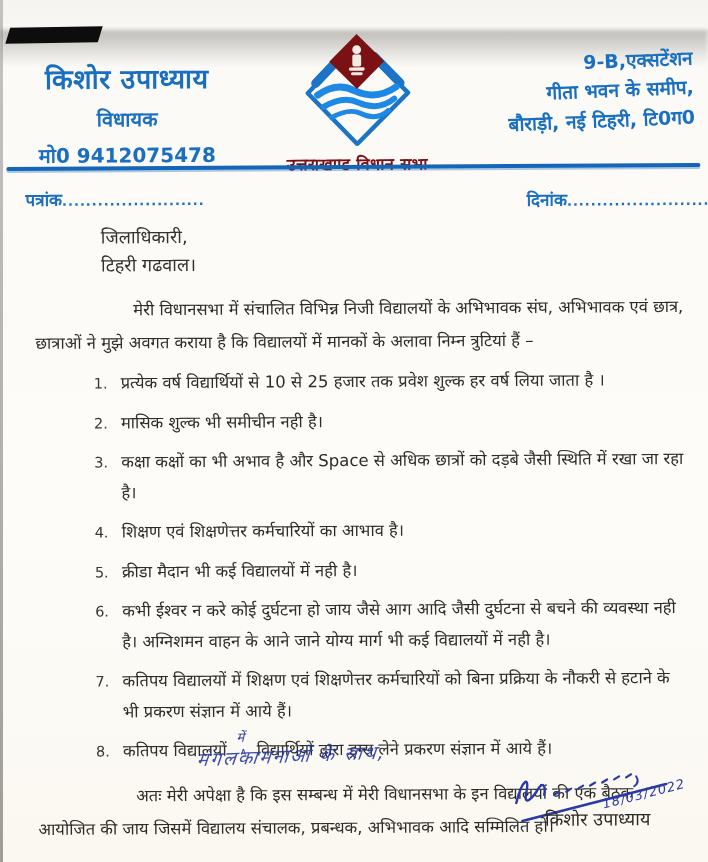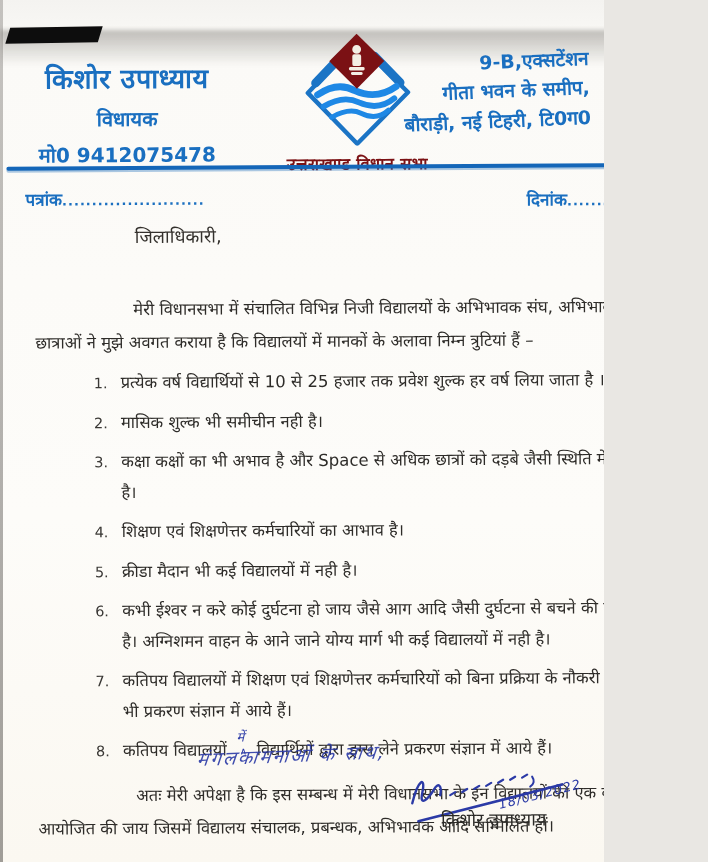--- a/index.html
+++ b/index.html
@@ -3,21 +3,21 @@
 <meta charset="utf-8">
 <style>
   * { margin:0; padding:0; box-sizing:border-box; }
   html,body { width:708px; height:862px; }
   body {
     font-family:"DejaVu Sans","Liberation Sans",sans-serif;
     background:#e9e7e3;
     overflow:hidden;
   }
   .page {
-    position:relative; width:604px; height:862px;
+    position:relative; width:708px; height:862px;
     background:linear-gradient(180deg,#f4f3f0 0%,#fbfaf7 6%,#fdfcf9 60%,#fbf8f1 100%);
     overflow:hidden;
   }
   .left-edge { position:absolute; left:0; top:0; width:3px; height:862px; background:linear-gradient(180deg,#9b9894,#55524e); opacity:.55; }
   .top-shadow { position:absolute; left:0; top:30px; width:708px; height:36px;
     background:linear-gradient(180deg,rgba(120,116,110,.45),rgba(120,116,110,0)); 
     filter:blur(2px); }
   .black-mark { position:absolute; left:8px; top:27px; width:92px; height:16px; background:#0d0d0d;
     transform:skewX(-18deg) rotate(-1deg); }
   .tilt { position:absolute; inset:0; transform:rotate(-0.35deg); }
@@ -37,21 +37,21 @@
   .rule { position:absolute; left:8px; top:165px; width:694px; height:4px;
     background:#1466b8; border-radius:2px; box-shadow:0 2px 0 rgba(20,102,184,.35); }
 
   
   .refrow { position:absolute; left:0; top:186px; width:708px; color:#1a6fc0; font-weight:700; font-size:17px; }
   .letter-no { position:absolute; left:27px; top:0; }
   .date-field { position:absolute; left:528px; top:3px; }
   .dots { font-weight:700; letter-spacing:1px; font-size:13px; }
 
   
-  .recipient { position:absolute; left:136px; top:222px; color:#34312d; font-size:18px; line-height:1.55; }
+  .recipient { position:absolute; left:102px; top:222px; color:#34312d; font-size:18px; line-height:1.55; }
 
   
   .body-text { position:absolute; left:36px; top:292px; width:656px; color:#2e2c29; font-size:16.5px; }
   .intro { text-indent:98px; line-height:2.0; }
   .list { margin-top:8px; margin-left:58px; width:592px; }
   .li { display:flex; margin-top:9px; line-height:1.85; }
   .li .num { width:27px; flex:0 0 27px; font-size:14.5px; padding-top:2px; color:#3a3835; }
   .li .li-text { flex:1; }
   .gap-r { margin-right:8px; }
   .insertion { display:inline-block; position:relative; width:22px; height:14px; vertical-align:baseline; }
@@ -119,20 +119,21 @@
       <div class="letter-no">
         <span>पत्रांक</span><span class="dots">........................</span>
       </div>
       <div class="date-field">
         <span>दिनांक</span><span class="dots">........................</span>
       </div>
     </div>
 
     <div class="recipient">
       <div>जिलाधिकारी,</div>
+      <div>टिहरी गढवाल।</div>
     </div>
 
     <div class="body-text">
       <p class="intro">मेरी विधानसभा में संचालित विभिन्न निजी विद्यालयों के अभिभावक संघ, अभिभावक एवं छात्र, छात्राओं ने मुझे अवगत कराया है कि विद्यालयों में मानकों के अलावा निम्न त्रुटियां हैं –</p>
 
       <div class="list">
         <div class="li">
           <span class="num">1.</span>
           <span class="li-text">प्रत्येक वर्ष विद्यार्थियों से 10 से 25 हजार तक प्रवेश शुल्क हर वर्ष लिया जाता है ।</span>
         </div>

